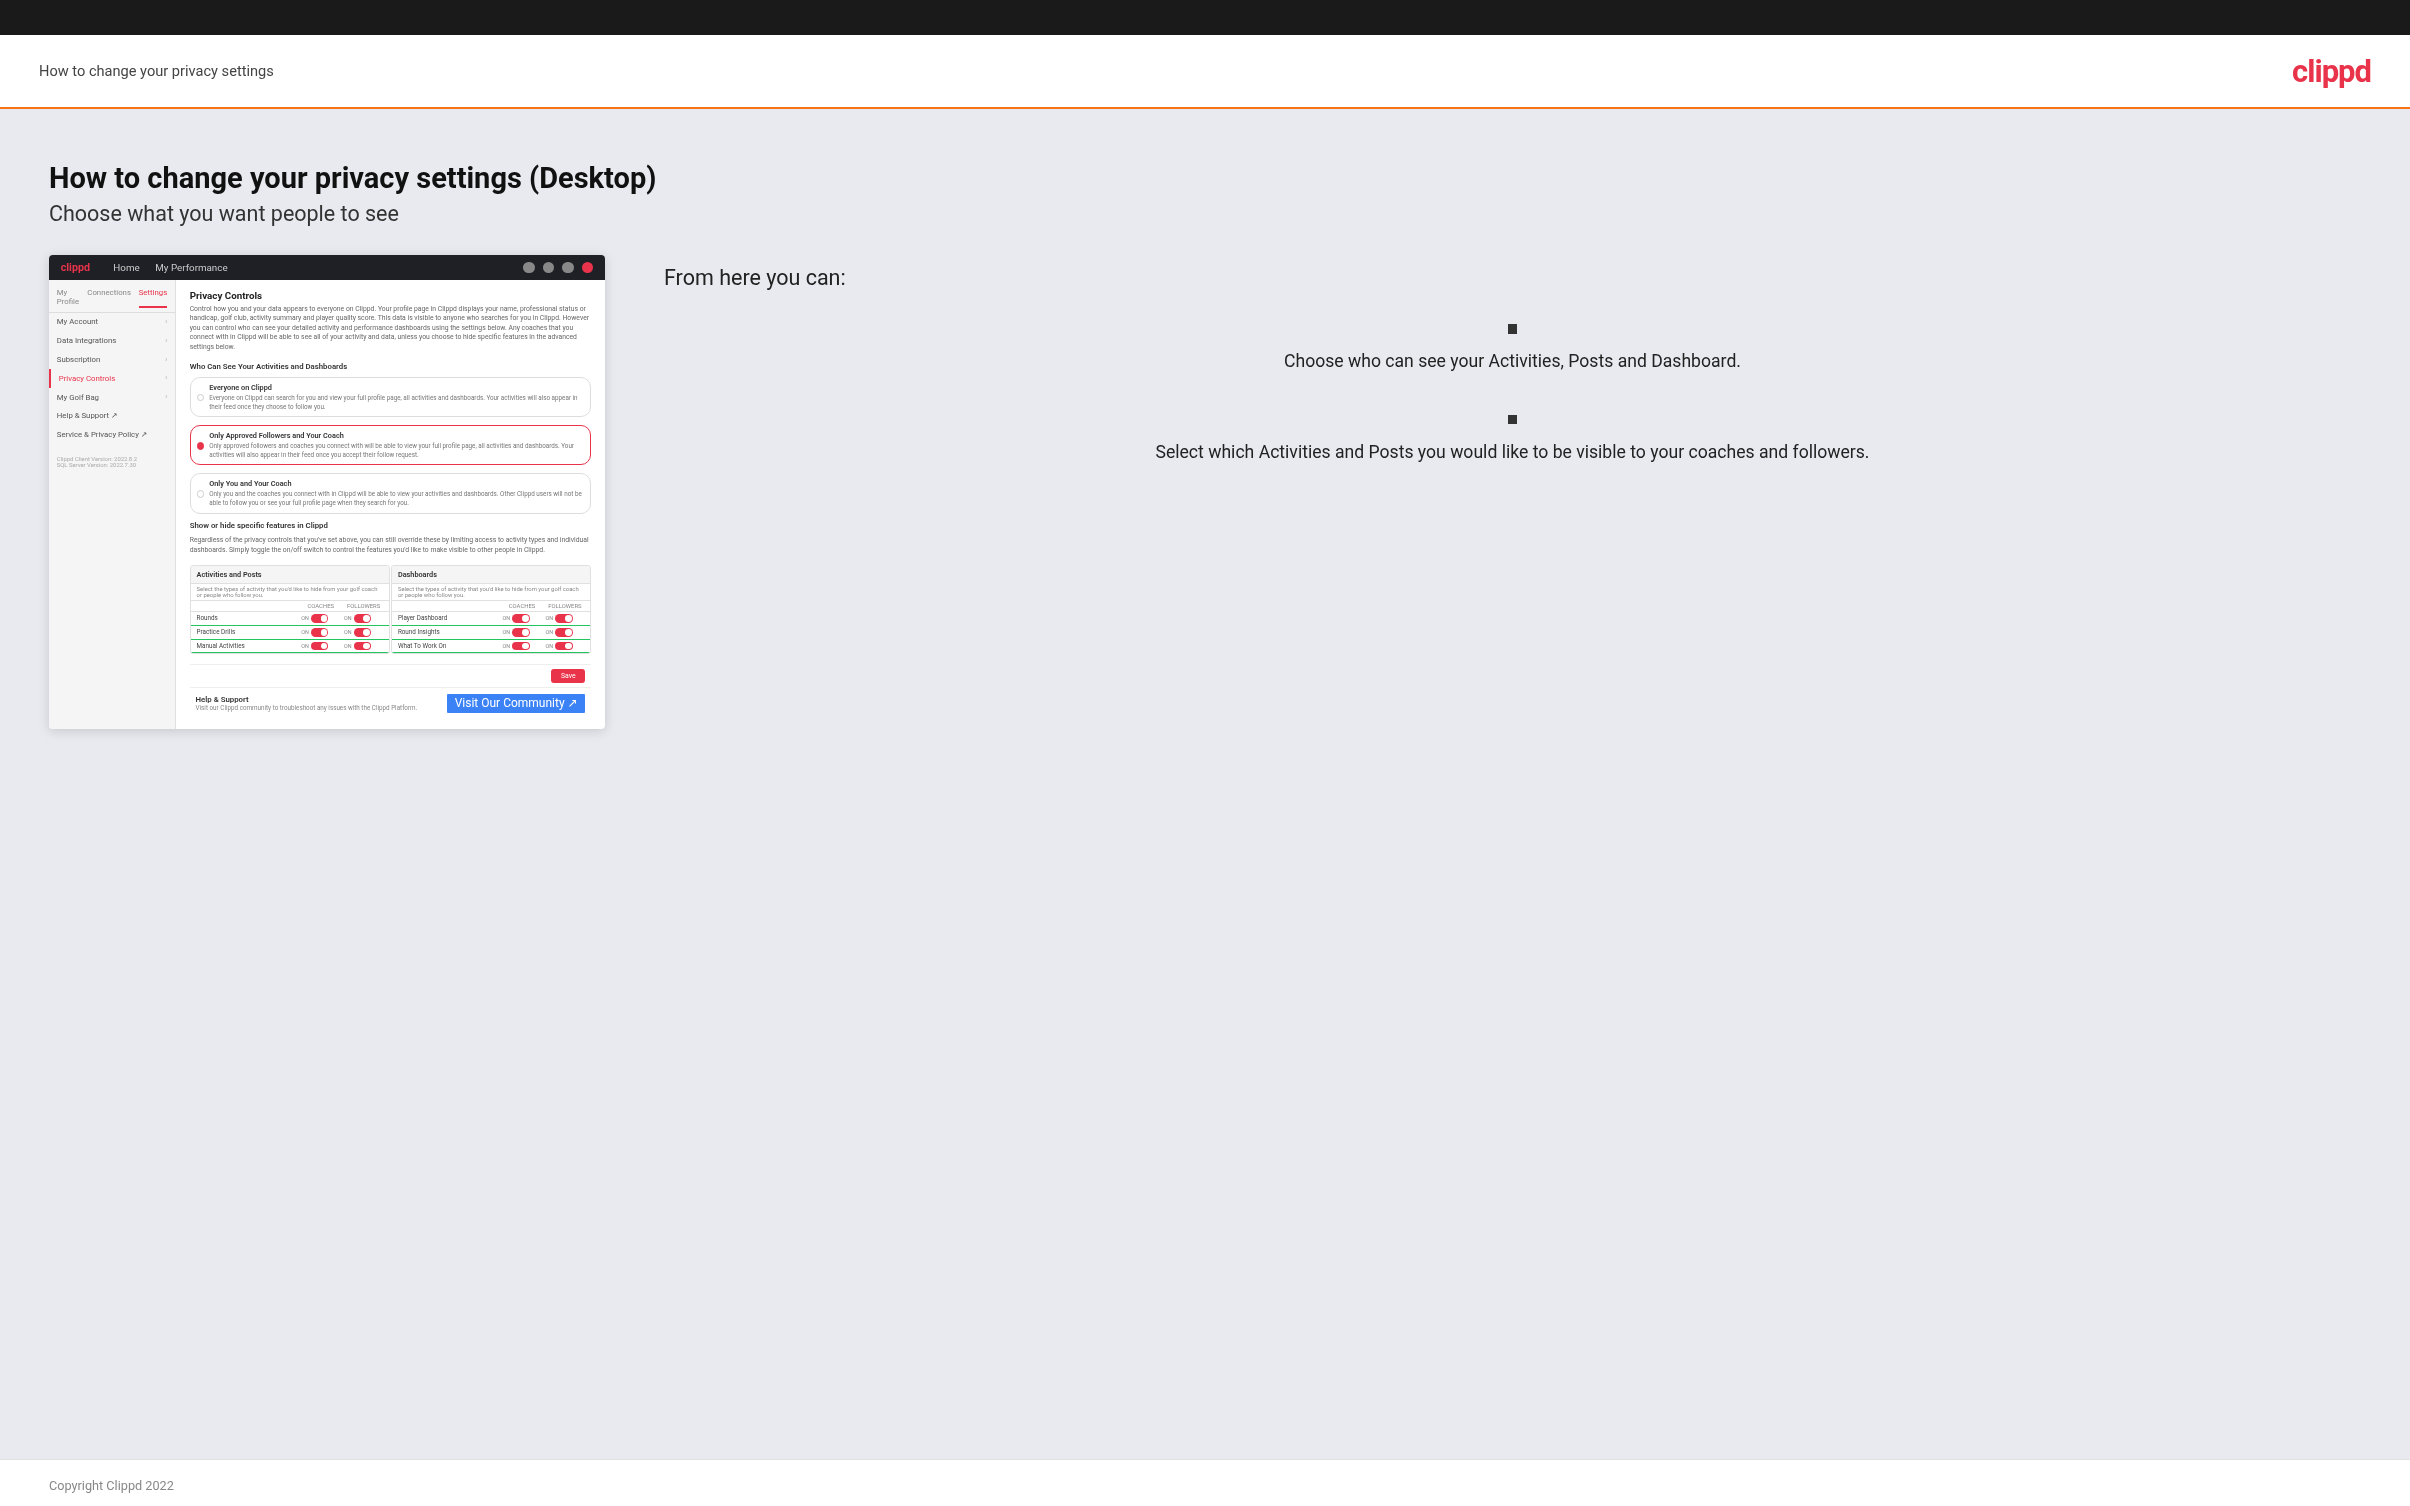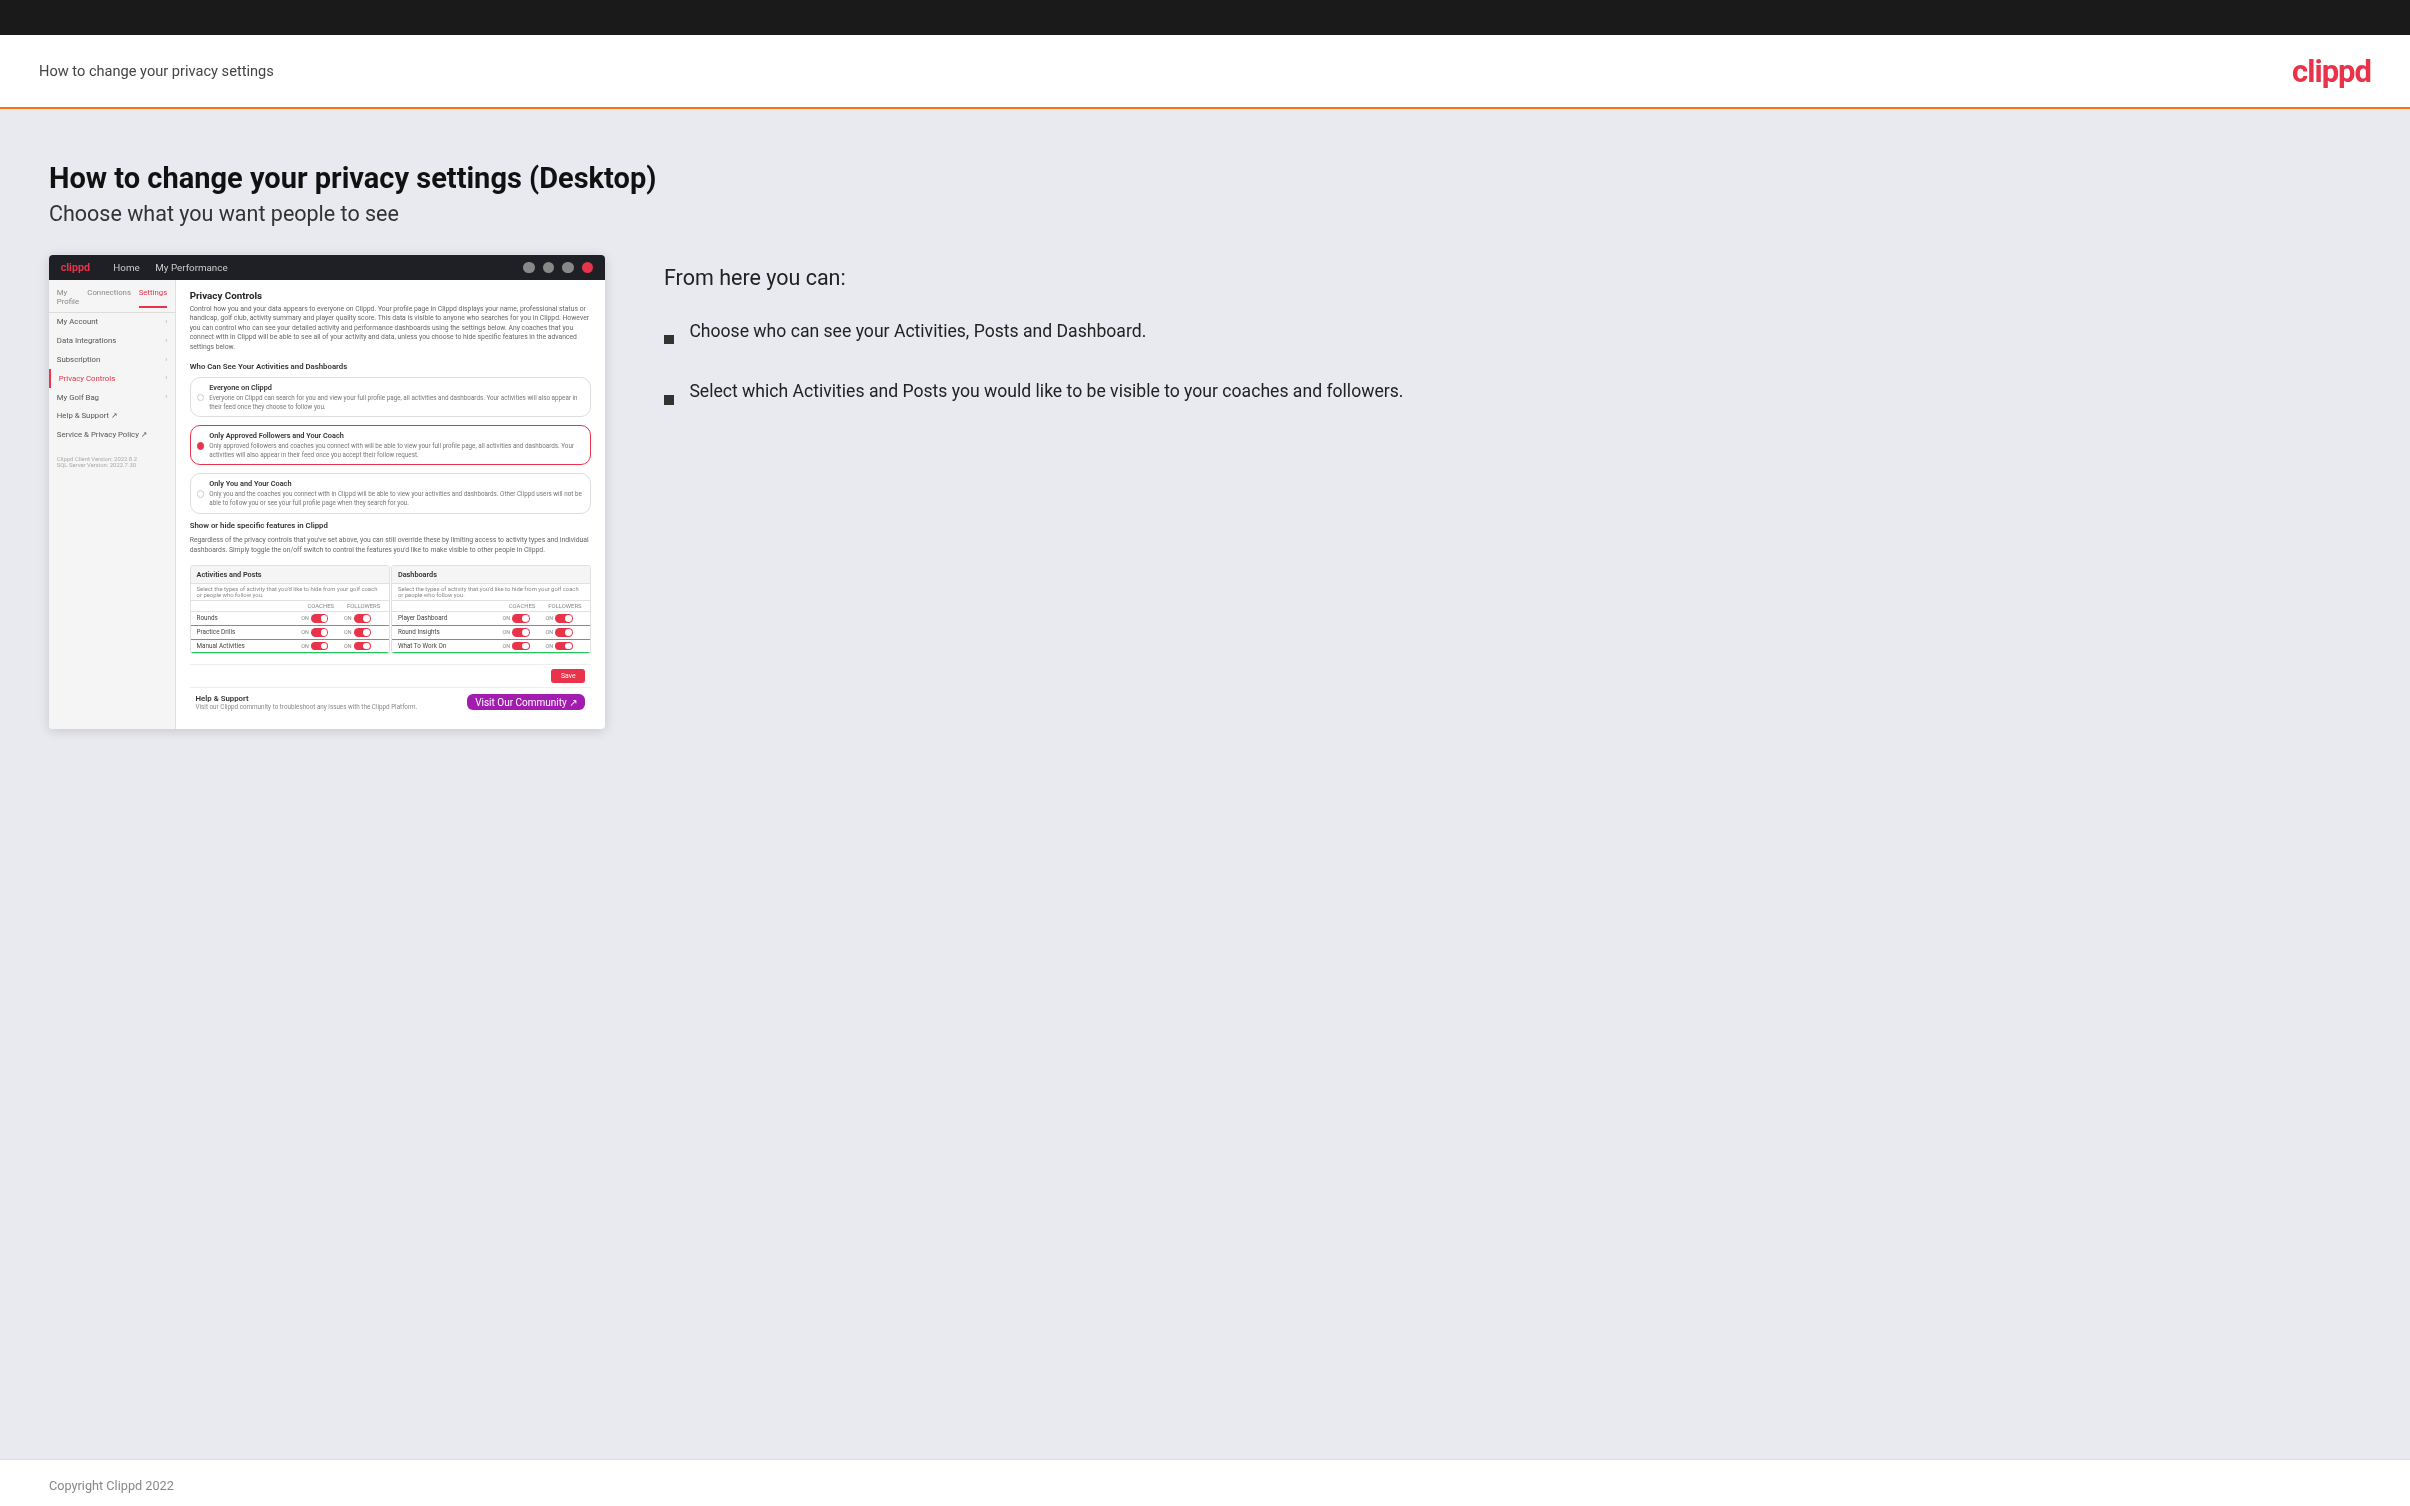--- a/index.html
+++ b/index.html
@@ -336,25 +336,25 @@
     .mockup-help-title {
       font-size: 7.8px;
       font-weight: 600;
       color: #333;
     }
     .mockup-help-desc {
       font-size: 6.3px;
       color: #888;
     }
     .mockup-community-btn {
-      background: #a21caf;
+      background: #3b82f6;
       color: #fff;
-      font-size: 10px;
+      font-size: 12px;
       padding: 2.9px 7.8px;
-      border-radius: 6px;
+      border-radius: 1px;
       display: flex;
       align-items: center;
       gap: 2.9px;
       white-space: nowrap;
     }
 
     
     .right-panel {
       flex: 1;
       padding-top: 9.8px;
@@ -364,23 +364,24 @@
       font-weight: 400;
       color: #222;
       margin-bottom: 29px;
     }
     .bullet-list {
       list-style: none;
       padding: 0;
     }
     .bullet-item {
       display: flex;
-      align-items: flex-end;
+      align-items: center;
       gap: 15.6px;
       margin-bottom: 35px;
+      flex-direction: column;
     }
     .bullet-square {
       width: 9.8px;
       height: 9.8px;
       background: #333;
       flex-shrink: 0;
       margin-top: 4.9px;
     }
     .bullet-text {
       font-size: 17.6px;

